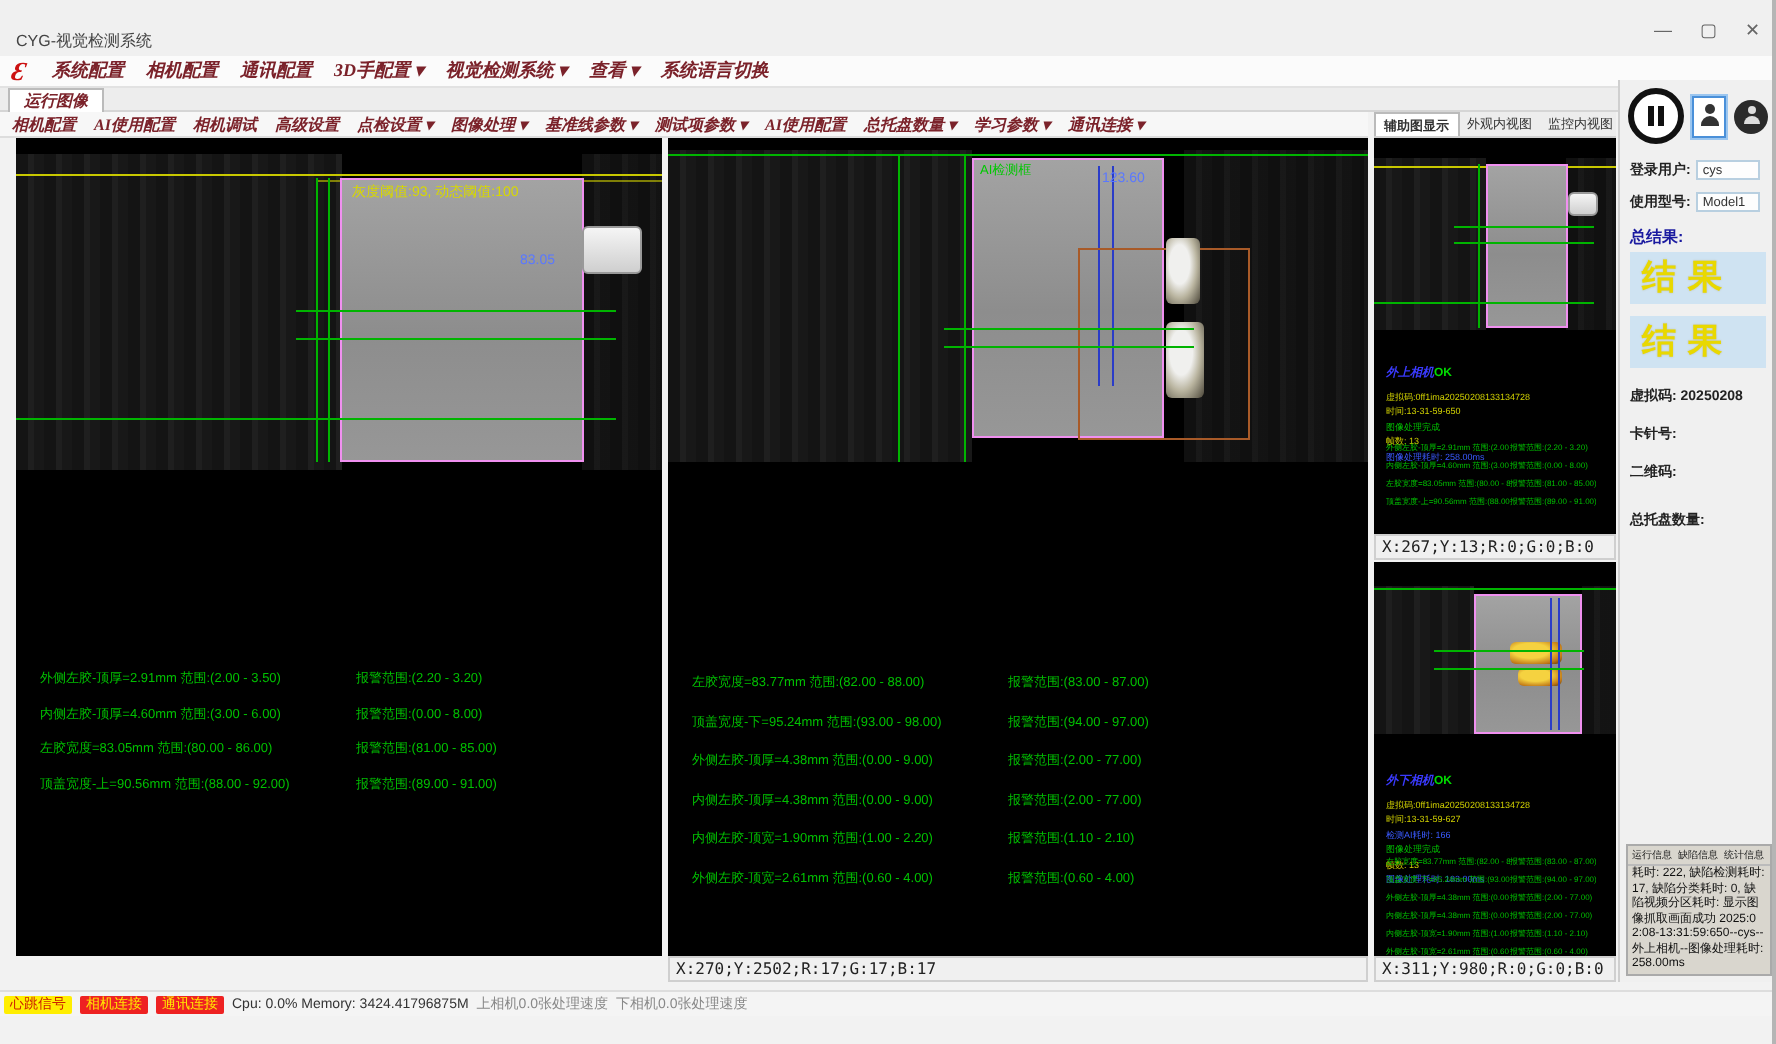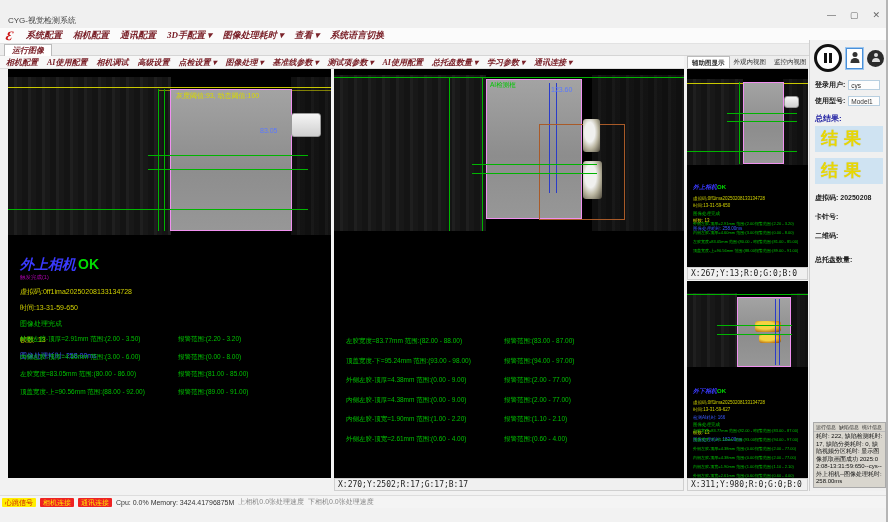--- a/index.html
+++ b/index.html
@@ -131,21 +131,21 @@
       <span>✕</span>
     </div>
   </div>
 
   <div class="menubar">
     <span class="logo">Ɛ</span>
     <span class="menu-item">系统配置</span>
     <span class="menu-item">相机配置</span>
     <span class="menu-item">通讯配置</span>
     <span class="menu-item">3D手配置 ▾</span>
-    <span class="menu-item">图像处理耗时 ▾</span>
+    <span class="menu-item">视觉检测系统 ▾</span>
     <span class="menu-item">查看 ▾</span>
     <span class="menu-item">系统语言切换</span>
   </div>
 
   <div class="tabrow">
     <div class="run-tab">运行图像</div>
   </div>
 
   <div class="toolbar">
     <span class="tool-item">相机配置</span>
@@ -170,31 +170,20 @@
     <div class="product" style="left:162px;top:20px;width:122px;height:142px;"></div>
     <div class="vline green-l" style="left:150px;top:20px;height:142px;"></div>
     <div class="vline green-l" style="left:156px;top:20px;height:142px;"></div>
     <div class="hline green-l" style="left:140px;top:86px;width:160px;"></div>
     <div class="hline green-l" style="left:140px;top:100px;width:160px;"></div>
     <div class="hline green-l" style="left:0px;top:140px;width:300px;"></div>
     <div class="connector" style="left:283px;top:44px;width:30px;height:24px;"></div>
     <span class="ov-yellow" style="left:168px;top:22px;">灰度阈值:93, 动态阈值:100</span>
     <span class="ov-blue" style="left:252px;top:58px;">83.05</span>
 
-    <div class="rb" style="top:186px;">
-      <div class="rb-title">
-        <span class="t-cam">外上相机</span><span class="t-ok">OK</span>
-      </div>
-      <div class="t-purple">触发完成(1)</div>
-      <div class="t-yellow">虚拟码:0ff1ima20250208133134728</div>
-      <div class="t-yellow">时间:13-31-59-650</div>
-      <div class="t-green">图像处理完成</div>
-      <div class="t-yellow">帧数: 13</div>
-      <div class="t-blue2">图像处理耗时: 258.00ms</div>
-    </div>
 
     <div class="mrows rows-left" style="top:266px;">
       <div class="mrow">
           <span class="ml">外侧左胶-顶厚=2.91mm 范围:(2.00 - 3.50)</span>
           <span class="mr">报警范围:(2.20 - 3.20)</span>
         </div>
       <div class="mrow">
           <span class="ml">内侧左胶-顶厚=4.60mm 范围:(3.00 - 6.00)</span>
           <span class="mr">报警范围:(0.00 - 8.00)</span>
         </div>

